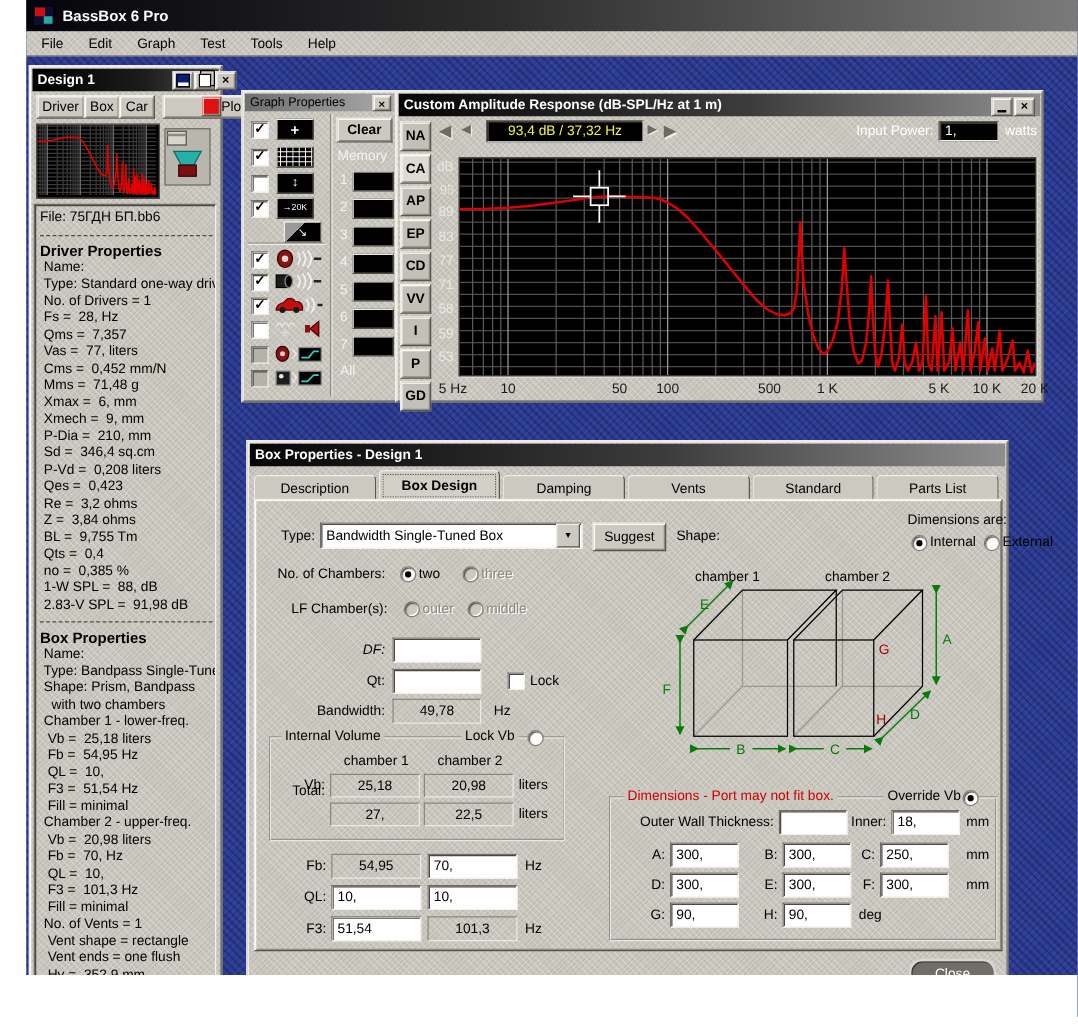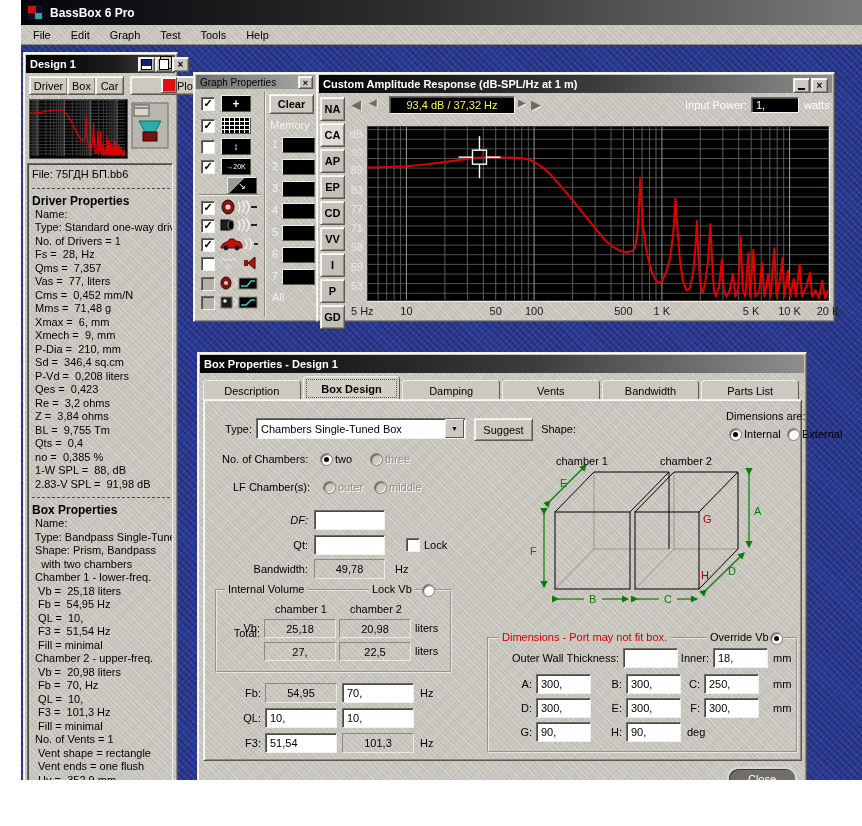--- a/index.html
+++ b/index.html
@@ -444,45 +444,45 @@
       <span class="ytick r" style="left: 24px; width: 22px; top: 110.551px;">83</span>
       <span class="ytick r" style="left: 24px; width: 22px; top: 129.809px;">77</span>
       <span class="ytick r" style="left: 24px; width: 22px; top: 149.067px;">71</span>
       <span class="ytick r" style="left: 24px; width: 22px; top: 168.325px;">58</span>
       <span class="ytick r" style="left: 24px; width: 22px; top: 187.583px;">59</span>
       <span class="ytick r" style="left: 24px; width: 22px; top: 206.84px;">53</span>
       <span class="xtick" style="left: 34px; top: 232px; width: 34px; text-align: left;">5 Hz</span>
       <span class="xtick" style="left: 72.4429px; top: 232px; width: 34px; text-align: center;">10</span>
       <span class="xtick" style="left: 161.705px; top: 232px; width: 34px; text-align: center;">50</span>
       <span class="xtick" style="left: 200.148px; top: 232px; width: 34px; text-align: center;">100</span>
-      <span class="xtick" style="left: 289.409px; top: 232px; width: 34px; text-align: center;">500</span>
+      <span class="xtick" style="left: 289.409px; top: 232px; width: 34px; ">500</span>
       <span class="xtick" style="left: 327.852px; top: 232px; width: 34px; text-align: center;">1 K</span>
       <span class="xtick" style="left: 417.114px; top: 232px; width: 34px; text-align: center;">5 K</span>
       <span class="xtick" style="left: 455.557px; top: 232px; width: 34px; text-align: center;">10 K</span>
       <span class="xtick" style="left: 494px; top: 232px; width: 34px; text-align: center;">20 K</span>
     </div>
 
   <div class="abs raised tex" id="box-dialog" style="left:176px;top:352px;width:608px;height:438px;">
     <div class="tbar">
       <span style="font-size:11px;">Box Properties - Design 1</span>
     </div>
     <div class="abs" id="dlg-tabs" style="left:5px;top:27px;width:598px;display:flex;">
 
     <div class="dtab">Description</div>
         <div class="dtab active">Box Design</div>
         <div class="dtab">Damping</div>
         <div class="dtab">Vents</div>
-        <div class="dtab">Bandwidth</div>
+        <div class="dtab">Standard</div>
         <div class="dtab">Parts List</div>
       </div>
     <div class="abs raised" style="left:5px;top:46px;width:597px;height:360px;"></div>
 
     <span class="lbl r" style="left:20px;top:70px;width:34px;">Type:</span>
     <div class="dd" style="left:58px;top:65px;width:210px;">
-      <span class="val">Chambers Single-Tuned Box</span>
+      <span class="val">Bandwidth Single-Tuned Box</span>
       <span class="arrow">▼</span>
     </div>
     <div class="abs btn raised" style="left:276px;top:65px;width:57px;height:21px;">
         <span>Suggest</span>
       </div>
     <span class="lbl r" style="left:338px;top:70px;width:40px;">Shape:</span>
     <span class="lbl" style="left:528px;top:57px;">Dimensions are:</span>
     <span class="radio sel" style="left:531px;top:75px;"></span>
     <span class="lbl" style="left:546px;top:75px;">Internal</span>
     <span class="radio" style="left:589px;top:75px;"></span>

